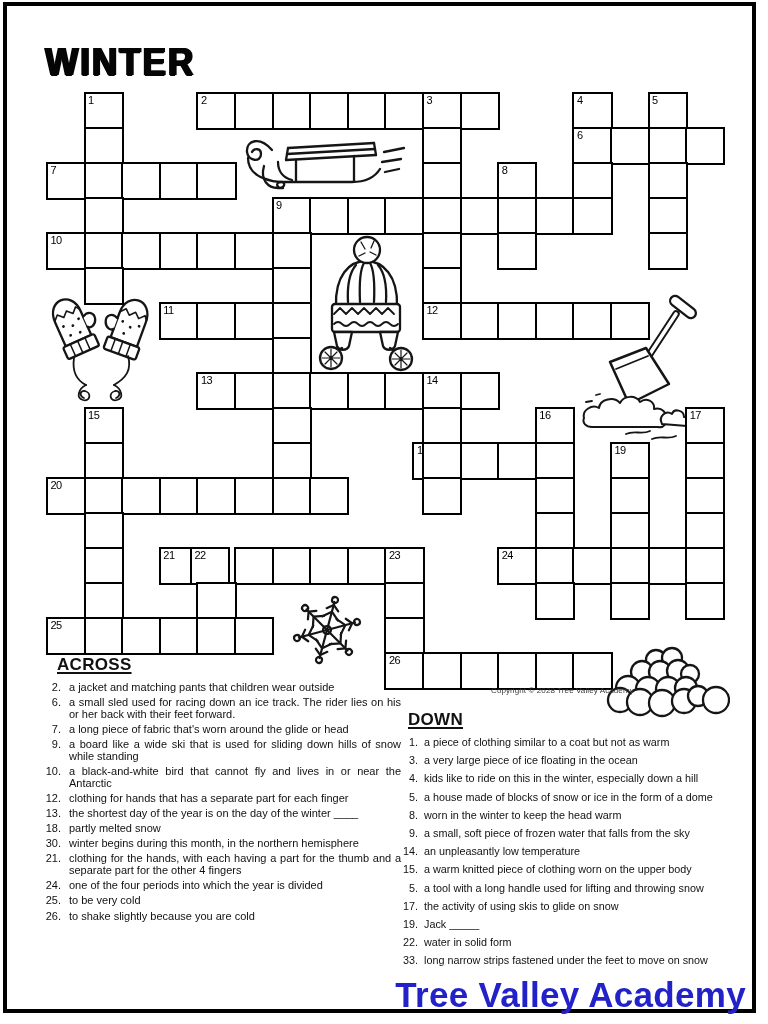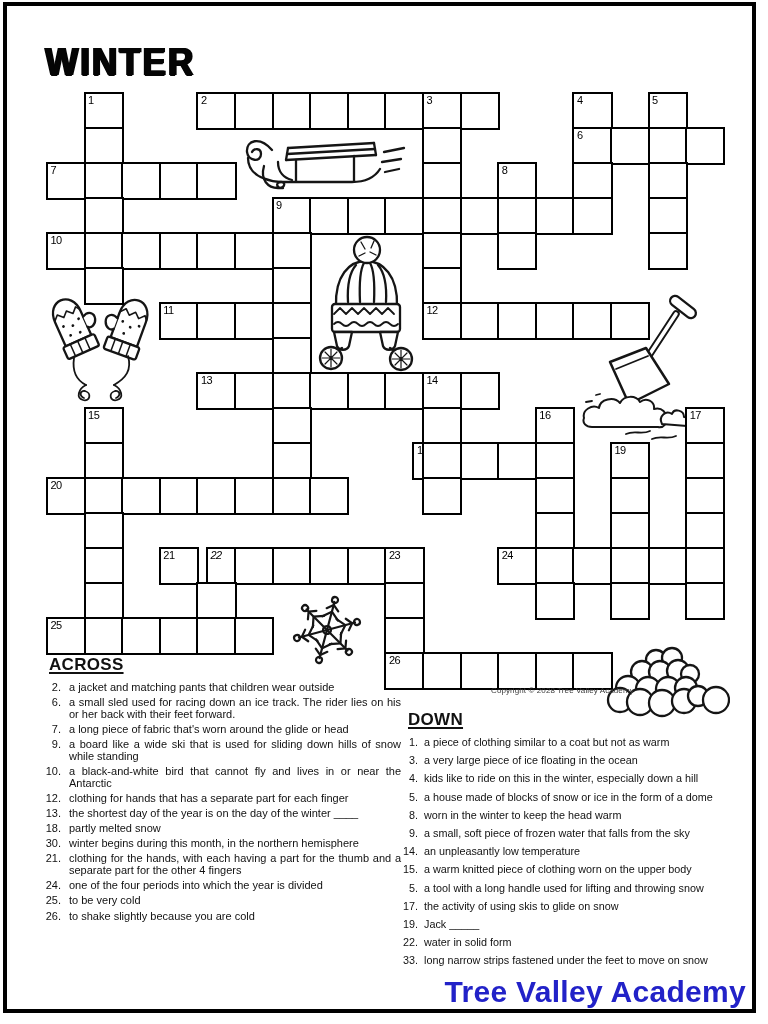--- a/index.html
+++ b/index.html
@@ -29,36 +29,36 @@
   .illus { position:absolute; }
   .illus path, .illus rect, .illus circle, .illus line {
     vector-effect:non-scaling-stroke;
   }
   .clues { position:absolute; }
   .clues h2 {
     margin:0 0 7px 0; font-size:17px; letter-spacing:0.3px;
     text-decoration:underline; text-decoration-thickness:2px; text-underline-offset:2px;
   }
   .across-sec { left:45px; top:655px; width:356px; }
-  .across-sec h2 { margin-left:4px; }
+  .across-sec h2 { margin-left:12px; }
   .down-sec { left:399px; top:710px; width:360px; }
   .down-sec h2 { margin-left:9px; }
   .clue { display:flex; align-items:flex-start; }
   .across-sec .clue { margin-bottom:3.6px; font-size:11px; line-height:11.6px; }
   .down-sec .clue { margin-bottom:6.6px; font-size:10.8px; line-height:11.6px; }
   .clue .cnum { flex:0 0 16px; text-align:right; white-space:nowrap; }
   .down-sec .clue .cnum { flex:0 0 19px; }
   .across-sec .clue .ctext { margin-left:8px; flex:1; text-align:justify; }
   .down-sec .clue .ctext { margin-left:6px; flex:1; }
   .copyright {
     position:absolute; left:491px; top:686px; font-size:8px; color:#3a3a3a;
     letter-spacing:0.1px;
   }
   .brand {
-    position:absolute; right:22px; top:975px; font-size:30px; font-weight:bold;
+    position:absolute; right:22px; top:975px; font-size:35px; font-weight:bold;
     letter-spacing:0.3px;
   }
 </style>
 </head>
 <body>
 
 <div class="frame"></div>
 
 <h1 class="title">WINTER</h1>
 
@@ -343,21 +343,21 @@
     <div class="cell" style="left: 610px; top: 477px;"></div>
     <div class="cell" style="left: 685.2px; top: 477px;"></div>
     <div class="cell" style="left: 83.6px; top: 512px;"></div>
     <div class="cell" style="left: 534.8px; top: 512px;"></div>
     <div class="cell" style="left: 610px; top: 512px;"></div>
     <div class="cell" style="left: 685.2px; top: 512px;"></div>
     <div class="cell" style="left: 83.6px; top: 547px;"></div>
     <div class="cell" style="left: 158.8px; top: 547px;">
       <span class="num">21</span>
     </div>
-    <div class="cell" style="left: 206px; top: 547px; font-style: italic;">
+    <div class="cell" style="left: 190px; top: 547px;">
       <span class="num">22</span>
     </div>
     <div class="cell" style="left: 234px; top: 547px;"></div>
     <div class="cell" style="left: 271.6px; top: 547px;"></div>
     <div class="cell" style="left: 309.2px; top: 547px;"></div>
     <div class="cell" style="left: 346.8px; top: 547px;"></div>
     <div class="cell" style="left: 384.4px; top: 547px;">
       <span class="num">23</span>
     </div>
     <div class="cell" style="left: 497.2px; top: 547px;">

